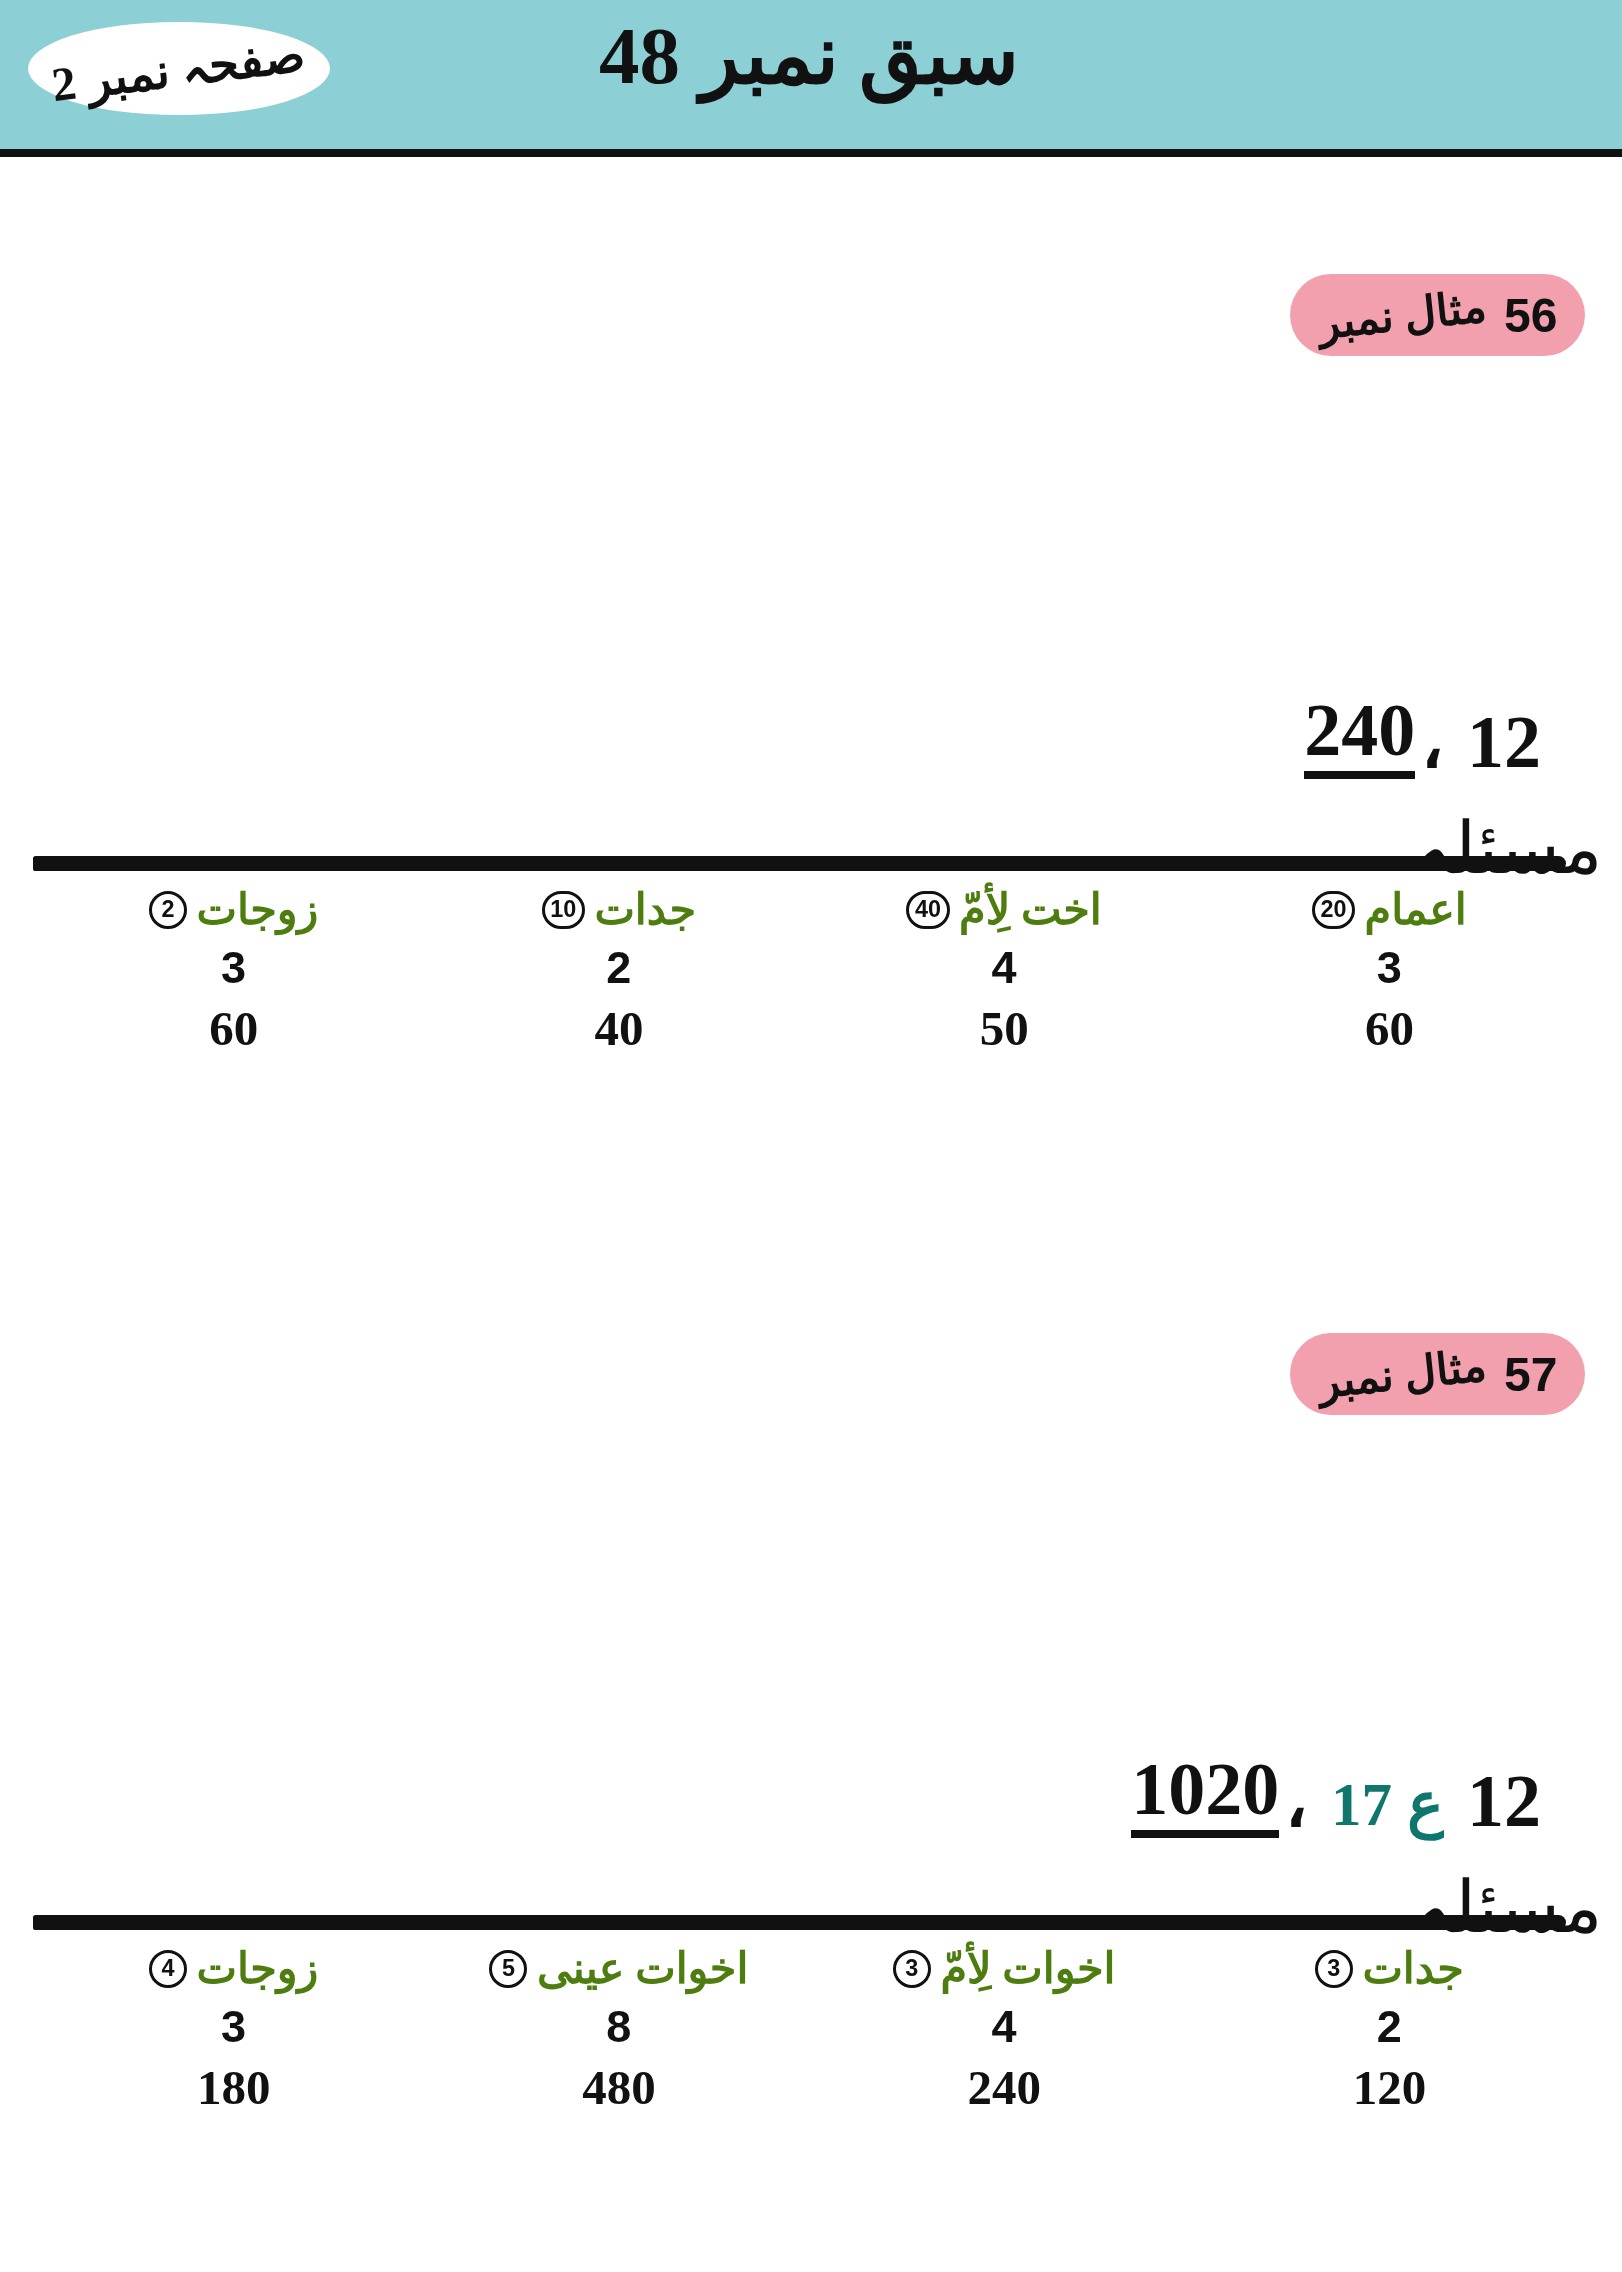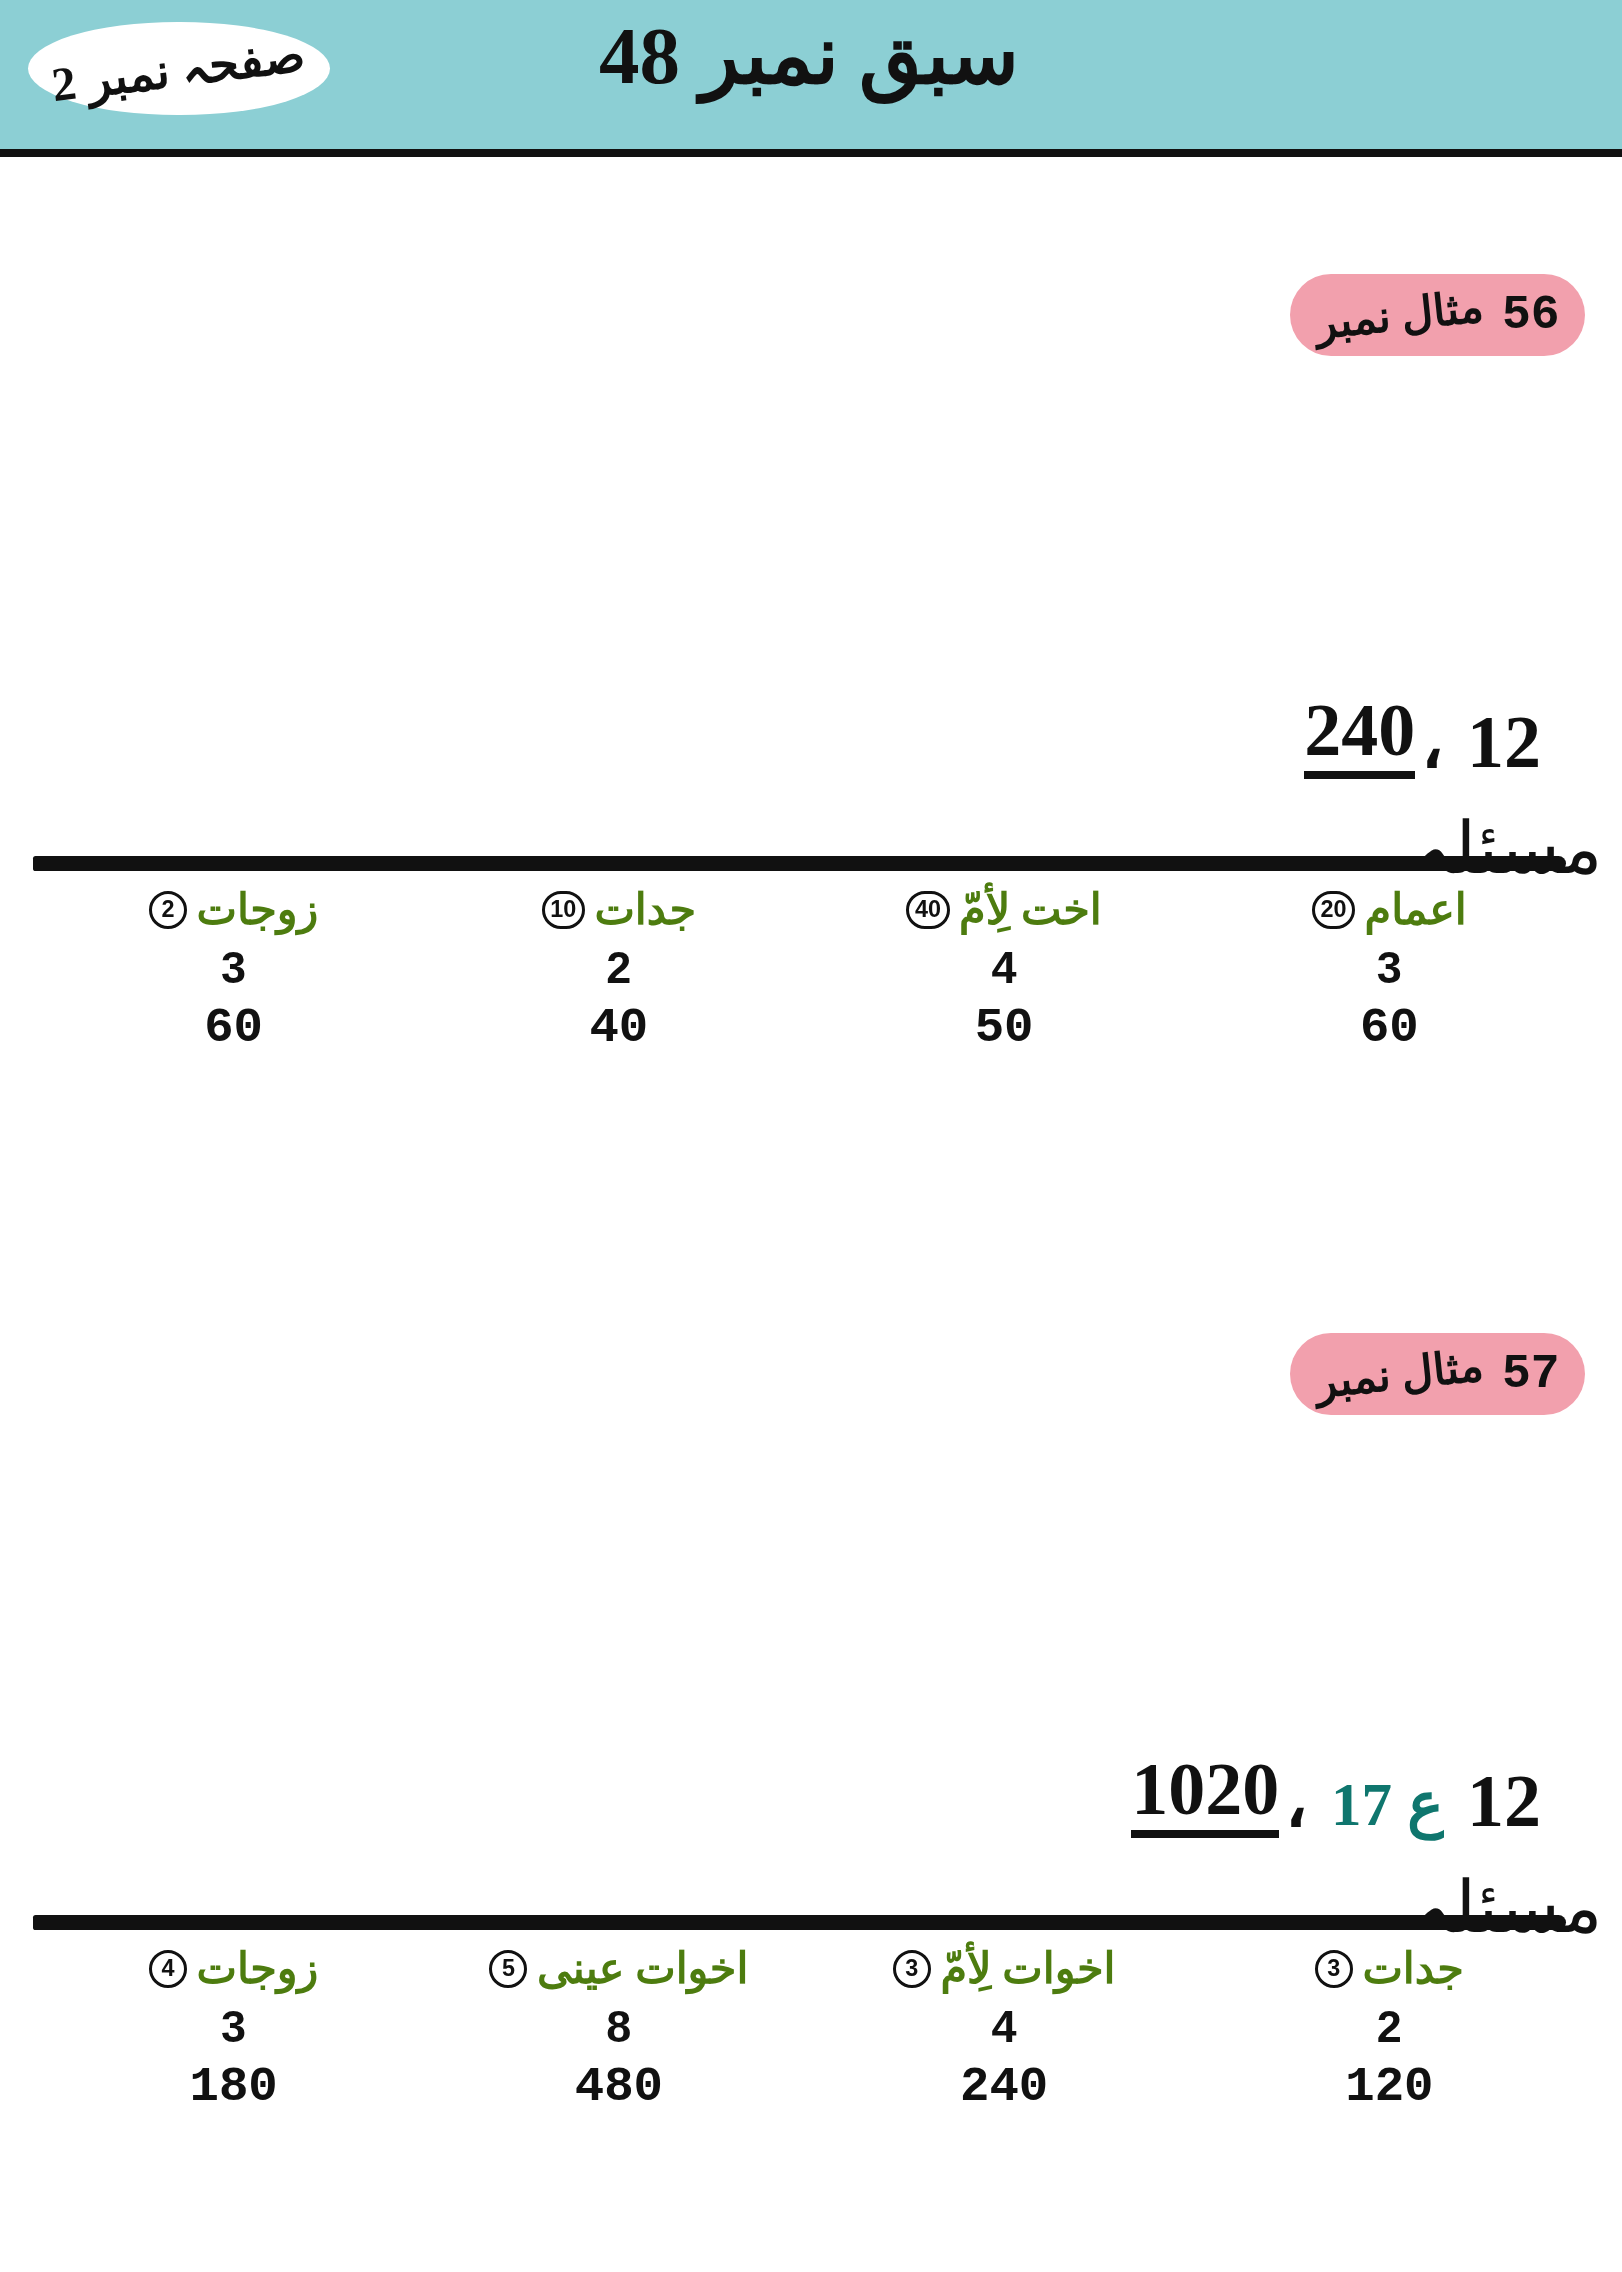--- a/index.html
+++ b/index.html
@@ -90,21 +90,21 @@
   }
   .example-badge .lbl {
     font-family: "Liberation Serif", serif;
     font-size: 44px;
     font-weight: bold;
     color: #111111;
     transform: rotate(-6deg);
     white-space: nowrap;
   }
   .example-badge .num {
-    font-family: Liberation Mono, monospace;
+    font-family: Liberation Sans, sans-serif;
     font-size: 48px;
     font-weight: bold;
     color: #111111;
   }
 
   
   .masla-head {
     position: absolute;
     right: 82px;
     top: 536px;
@@ -228,21 +228,21 @@
   .heir-share {
     margin-top: 11px;
     font-family: "Liberation Sans", sans-serif;
     font-size: 45px;
     font-weight: bold;
     color: #111111;
     line-height: 1;
   }
   .heir-amount {
     margin-top: 13.7px;
-    font-family: Liberation Mono, monospace;
+    font-family: Liberation Serif, serif;
     font-size: 49px;
     font-weight: bold;
     color: #111111;
     line-height: 1;
   }
 </style>
 </head>
 <body>
 
 <div class="header-bar">

